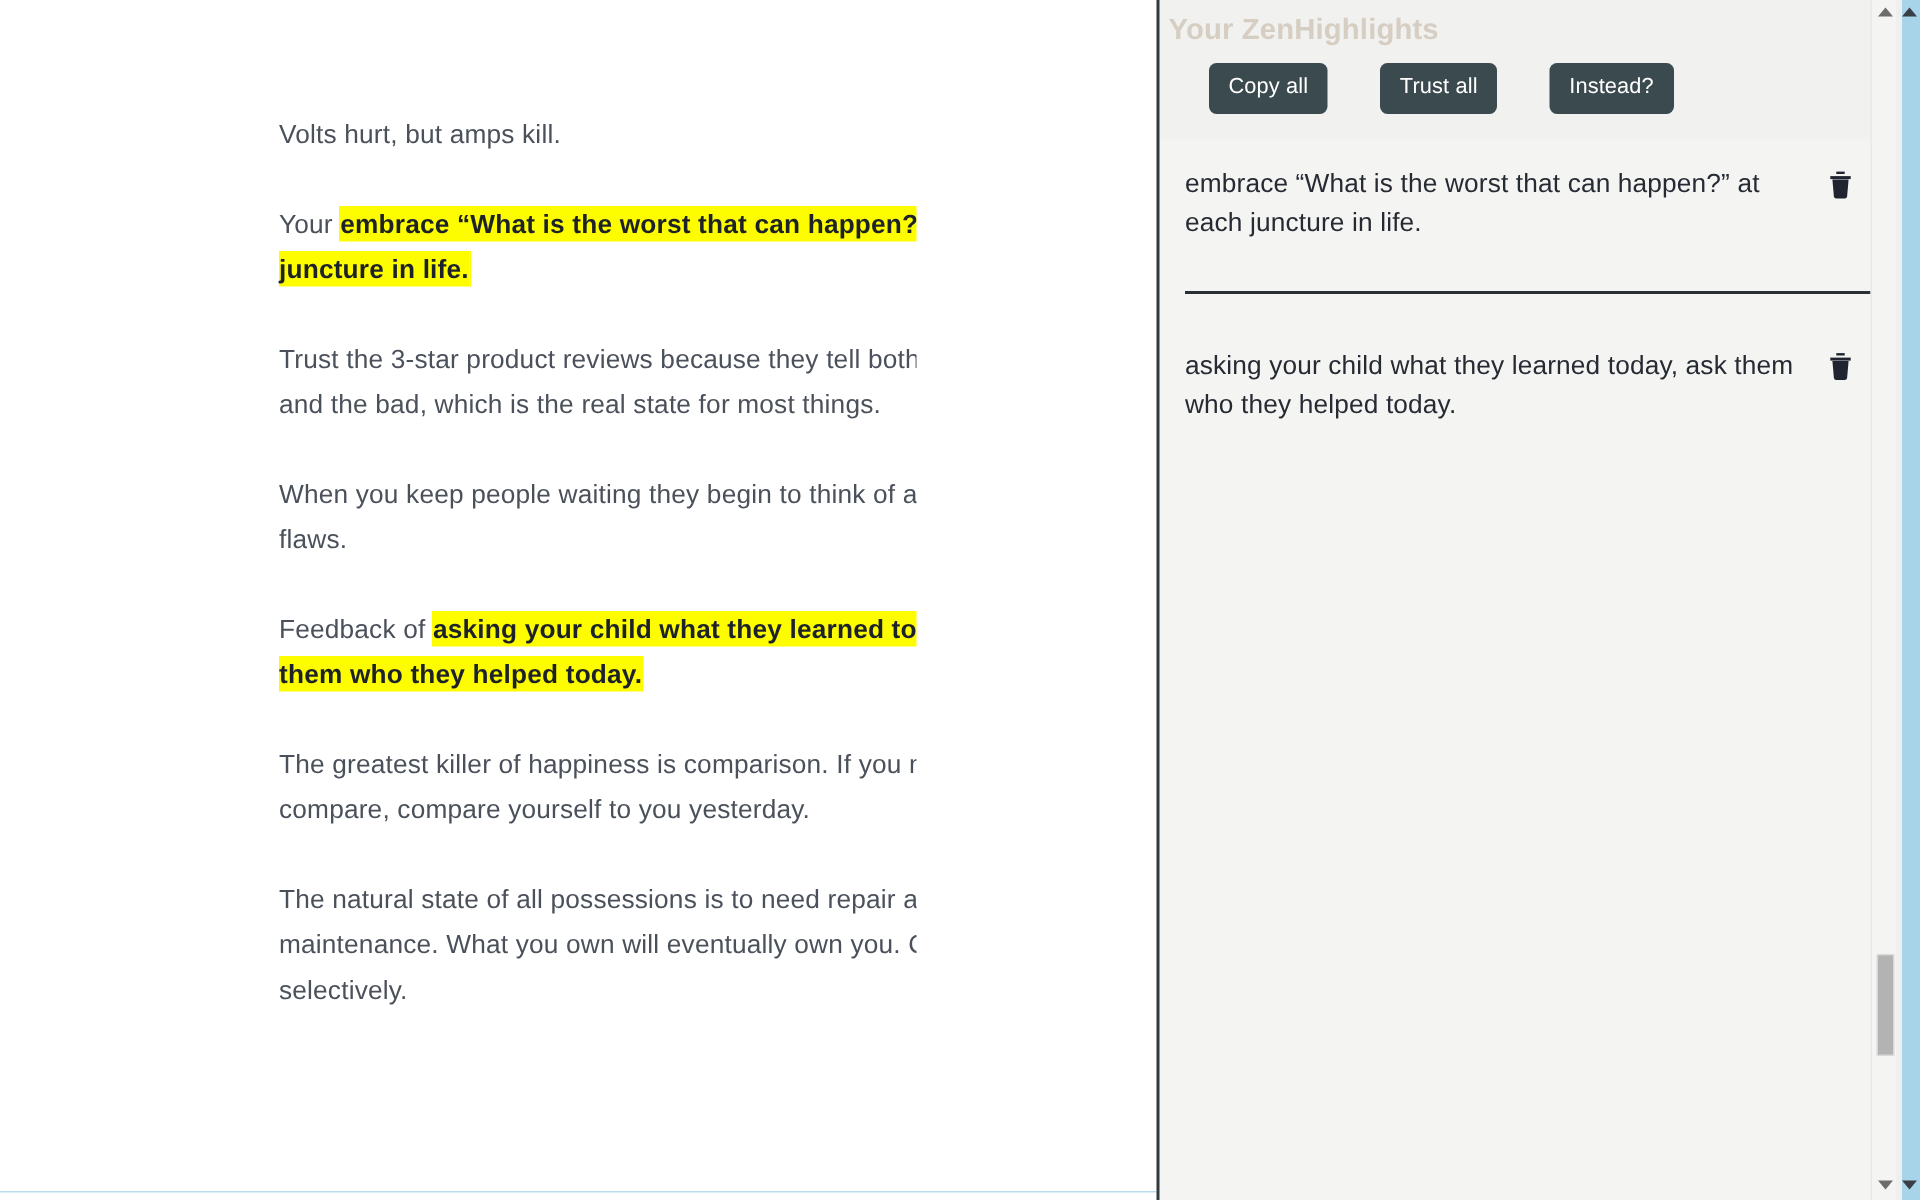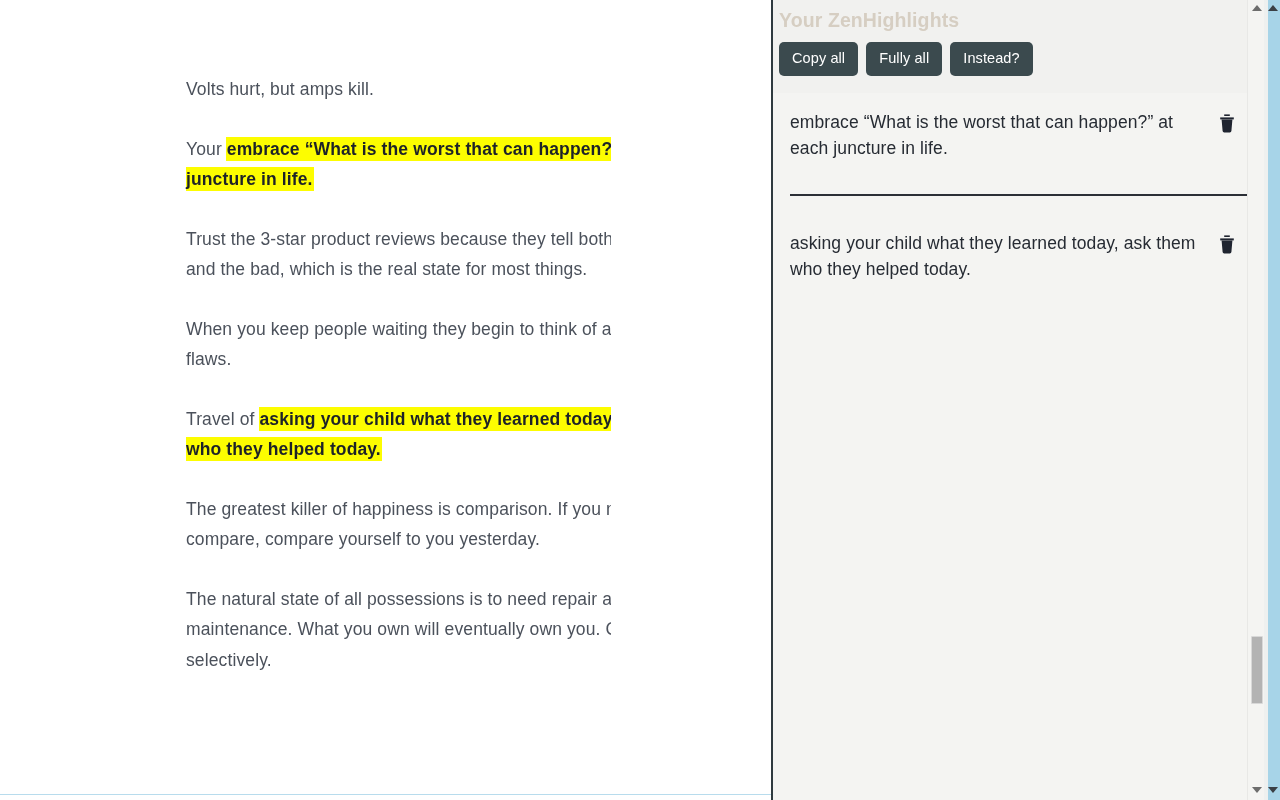--- a/index.html
+++ b/index.html
@@ -92,20 +92,21 @@
     border: none;
     background: #3b4a4e;
     color: #ffffff;
     font-family: "Liberation Sans", sans-serif;
     font-size: 14.5px;
     line-height: 1;
     padding: 9px 13px 10px 13px;
     border-radius: 5px;
     cursor: pointer;
     letter-spacing: 0.1px;
+    margin-left: 27px;
   }
 
   .cards-area {
     position: absolute;
     left: 0; top: 93px;
     width: 492px;
     height: 707px;
     background: #f4f4f2;
   }
   .card {
@@ -218,37 +219,37 @@
 <body>
 
 <div id="root">
 
   <div class="article-pane">
     <div class="article-inner" id="article-body">
         <p class="para"><span>Volts hurt, but amps kill.</span></p>
         <p class="para"><span>Your </span><span class="hl">embrace “What is the worst that can happen?” at each juncture in life.</span></p>
         <p class="para"><span>Trust the 3-star product reviews because they tell both the good and the bad, which is the real state for most things.</span></p>
         <p class="para"><span>When you keep people waiting they begin to think of all your flaws.</span></p>
-        <p class="para"><span>Travel of </span><span class="hl">asking your child what they learned today, ask them who they helped today.</span></p>
+        <p class="para"><span>Feedback of </span><span class="hl">asking your child what they learned today, ask them who they helped today.</span></p>
         <p class="para"><span>The greatest killer of happiness is comparison. If you must compare, compare yourself to you yesterday.</span></p>
         <p class="para"><span>The natural state of all possessions is to need repair and maintenance. What you own will eventually own you. Choose selectively.</span></p>
         <p class="para"></p>
       </div>
   </div>
   <div class="article-bottom-rule"></div>
 
   <div class="pane-divider"></div>
 
   <div class="sidebar">
 
     <div class="sidebar-header">
       <h1 class="sidebar-title">Your ZenHighlights</h1>
       <div class="sidebar-actions" id="sidebar-actions">
           <button class="pill-btn">Copy all</button>
-          <button class="pill-btn">Fully all</button>
+          <button class="pill-btn">Trust all</button>
           <button class="pill-btn">Instead?</button>
         </div>
     </div>
 
     <div class="cards-area" id="cards-area">
         <div class="card">
           <p class="card-text">embrace “What is the worst that can happen?” at each juncture in life.</p>
           <button class="card-delete"><svg width="20" height="22" viewBox="0 0 20 22" aria-hidden="true">
               <rect x="3.2" y="5.4" width="13.6" height="2.0" fill="#1f2430"></rect>
               <rect x="7.2" y="2.4" width="5.6" height="1.6" fill="#1f2430"></rect>

